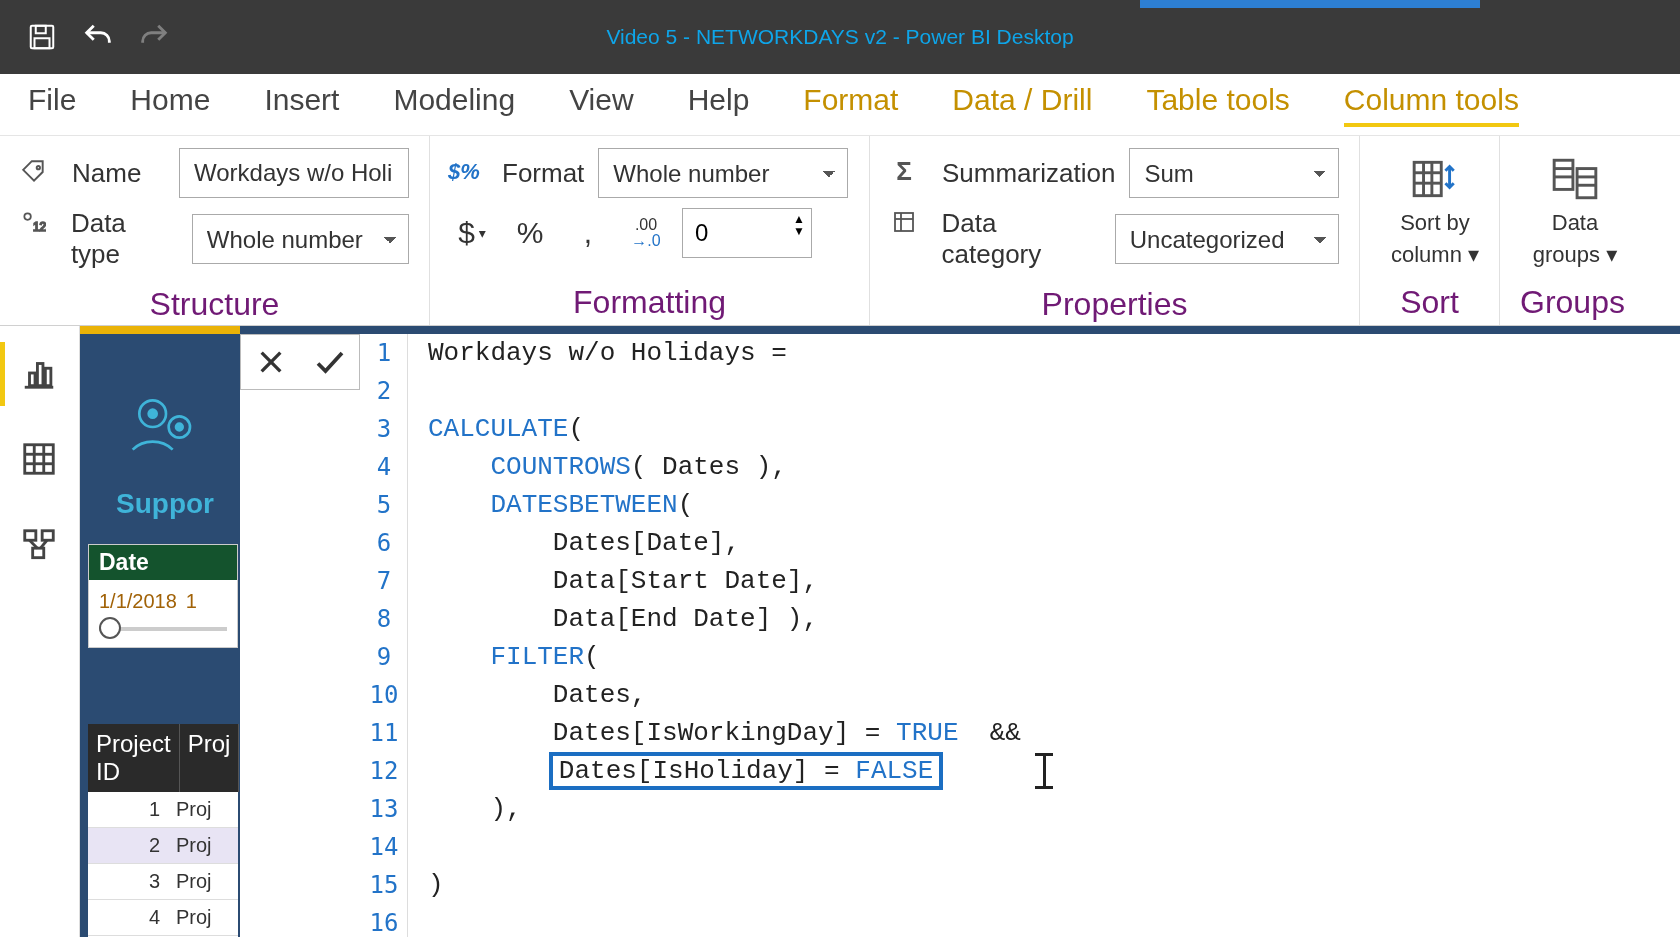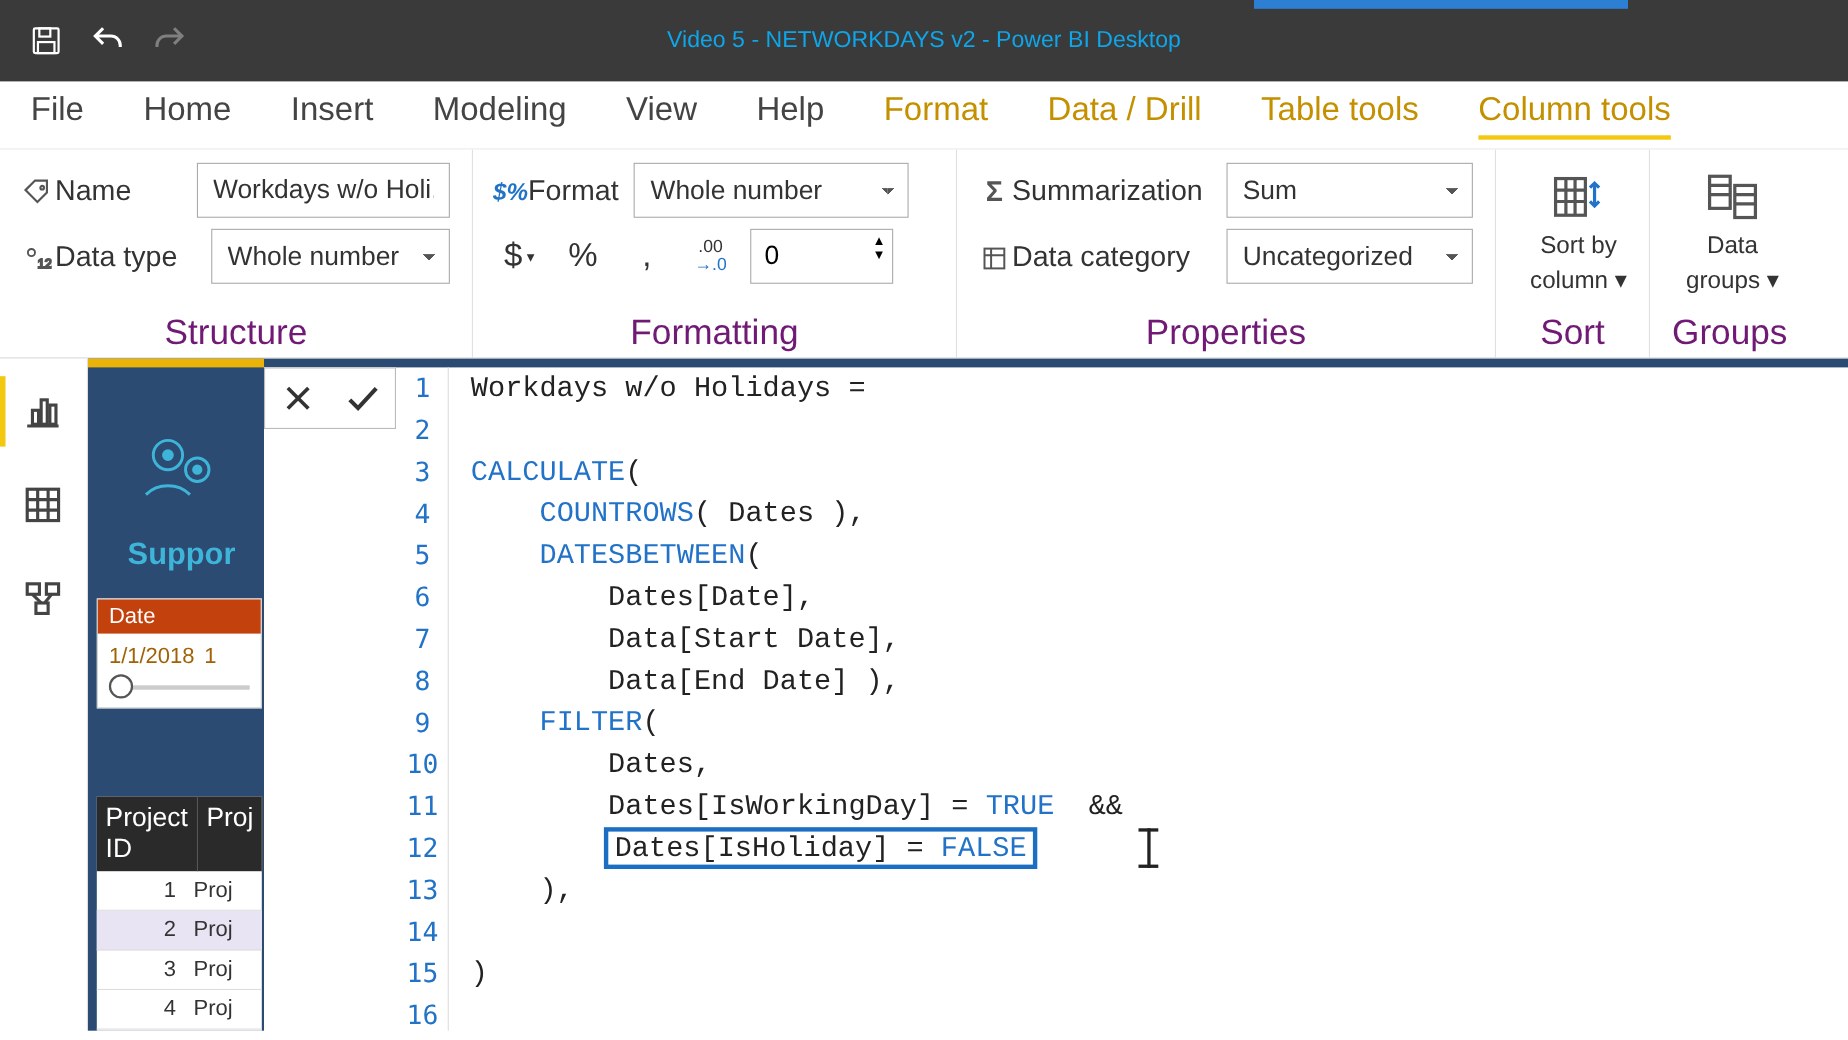--- a/index.html
+++ b/index.html
@@ -16,21 +16,21 @@
 .ribbon-tabs { height: 62px; background: #fff; display: flex; align-items: center; padding: 0 28px; gap: 54px; border-bottom: 1px solid #e5e5e5; }
 .ribbon-tab { font-size: 30px; color: #444; padding-bottom: 6px; border-bottom: 4px solid transparent; cursor: pointer; }
 .ribbon-tab.context { color: #c49000; }
 .ribbon-tab.context.active { border-bottom-color: #f2c811; }
 
 
 .ribbon { height: 190px; background: #fff; border-bottom: 1px solid #d0d0d0; display: flex; }
 .ribbon-group { border-right: 1px solid #e0e0e0; padding: 12px 20px 4px 20px; display: flex; flex-direction: column; justify-content: space-between; }
 .ribbon-group .group-label { text-align: center; font-size: 32px; color: #701a75; padding-top: 6px; }
 .rg-row { display: flex; align-items: center; margin-bottom: 10px; gap: 14px; }
-.rg-label { font-size: 26px; color: #333; display: flex; align-items: flex-end; gap: 2px; }
+.rg-label { font-size: 26px; color: #333; display: flex; align-items: flex-start; gap: 24px; }
 .rg-icon { width: 28px; height: 28px; display: inline-flex; align-items: center; justify-content: center; color: #555; }
 .rg-select, .rg-input { height: 50px; font-size: 24px; padding: 0 14px; border: 1px solid #aaa; background: #fff; color: #333; }
 .rg-select { appearance: none; padding-right: 36px; background-image: linear-gradient(45deg, transparent 50%, #555 50%), linear-gradient(-45deg, transparent 50%, #555 50%); background-position: calc(100% - 18px) 22px, calc(100% - 12px) 22px; background-size: 6px 6px; background-repeat: no-repeat; }
 .fmt-btn { width: 44px; height: 44px; display: flex; align-items: center; justify-content: center; font-size: 30px; color: #333; }
 .fmt-btn .chev { font-size: 14px; margin-left: 4px; }
 .decimal-box { width: 130px; height: 50px; border: 1px solid #aaa; display: flex; align-items: center; padding: 0 12px; font-size: 24px; position: relative; }
 .decimal-box .spinbtns { position: absolute; right: 6px; top: 4px; display: flex; flex-direction: column; font-size: 12px; line-height: 1; }
 .big-btn { display: flex; flex-direction: column; align-items: center; justify-content: center; width: 110px; font-size: 22px; color: #333; gap: 6px; padding-top: 6px; }
 .big-btn .big-icon { width: 50px; height: 50px; }
 
@@ -38,21 +38,21 @@
 .content { display: flex; height: calc(945px - 74px - 70px - 190px); }
 .nav-rail { width: 80px; background: #fff; border-right: 1px solid #ddd; display: flex; flex-direction: column; align-items: center; padding-top: 28px; gap: 46px; }
 .nav-rail-btn { width: 40px; height: 40px; color: #666; }
 .nav-rail-btn.active { position: relative; }
 .nav-rail-btn.active::before { content:""; position: absolute; left: -20px; top: -12px; width: 5px; height: 64px; background: #f2c811; }
 
 .canvas-back { flex: 0 0 160px; background: #2b4b72; position: relative; overflow: hidden; border-top: 8px solid #eab308; }
 .canvas-back .gears { position: absolute; top: 54px; left: 46px; color: #3fb4d9; }
 .canvas-back .support-txt { position:absolute; top: 154px; left: 36px; color: #3fb4d9; font-weight: 600; font-size: 28px; }
 .slicer { position: absolute; top: 210px; left: 8px; width: 150px; background: #fff; border: 1px solid #ccc; }
-.slicer .s-header { background: #c2410c; color: #fff; padding: 4px 10px; font-size: 20px; }
+.slicer .s-header { background: #14532d; color: #fff; padding: 4px 10px; font-size: 23px; font-weight: bold; }
 .slicer .s-body { padding: 10px; }
 .slicer .s-date { font-size: 20px; color: #a16207; margin-bottom: 10px; }
 .slicer .s-slider { height: 4px; background: #ccc; position: relative; margin: 14px 0 6px; }
 .slicer .s-thumb { width: 22px; height: 22px; background: #fff; border: 2px solid #555; border-radius: 50%; position: absolute; top: -10px; left: 0; }
 
 .table-vis { position: absolute; top: 390px; left: 8px; width: 150px; background: #fff; }
 .table-vis .th { background: #2a2a2a; color: #fff; display: flex; }
 .table-vis .th .cell { padding: 6px 8px; font-size: 24px; border-right: 1px solid #555; }
 .table-vis .tr { display: flex; border-bottom: 1px solid #ddd; }
 .table-vis .tr .cell { padding: 6px 8px; font-size: 20px; color: #333; }

